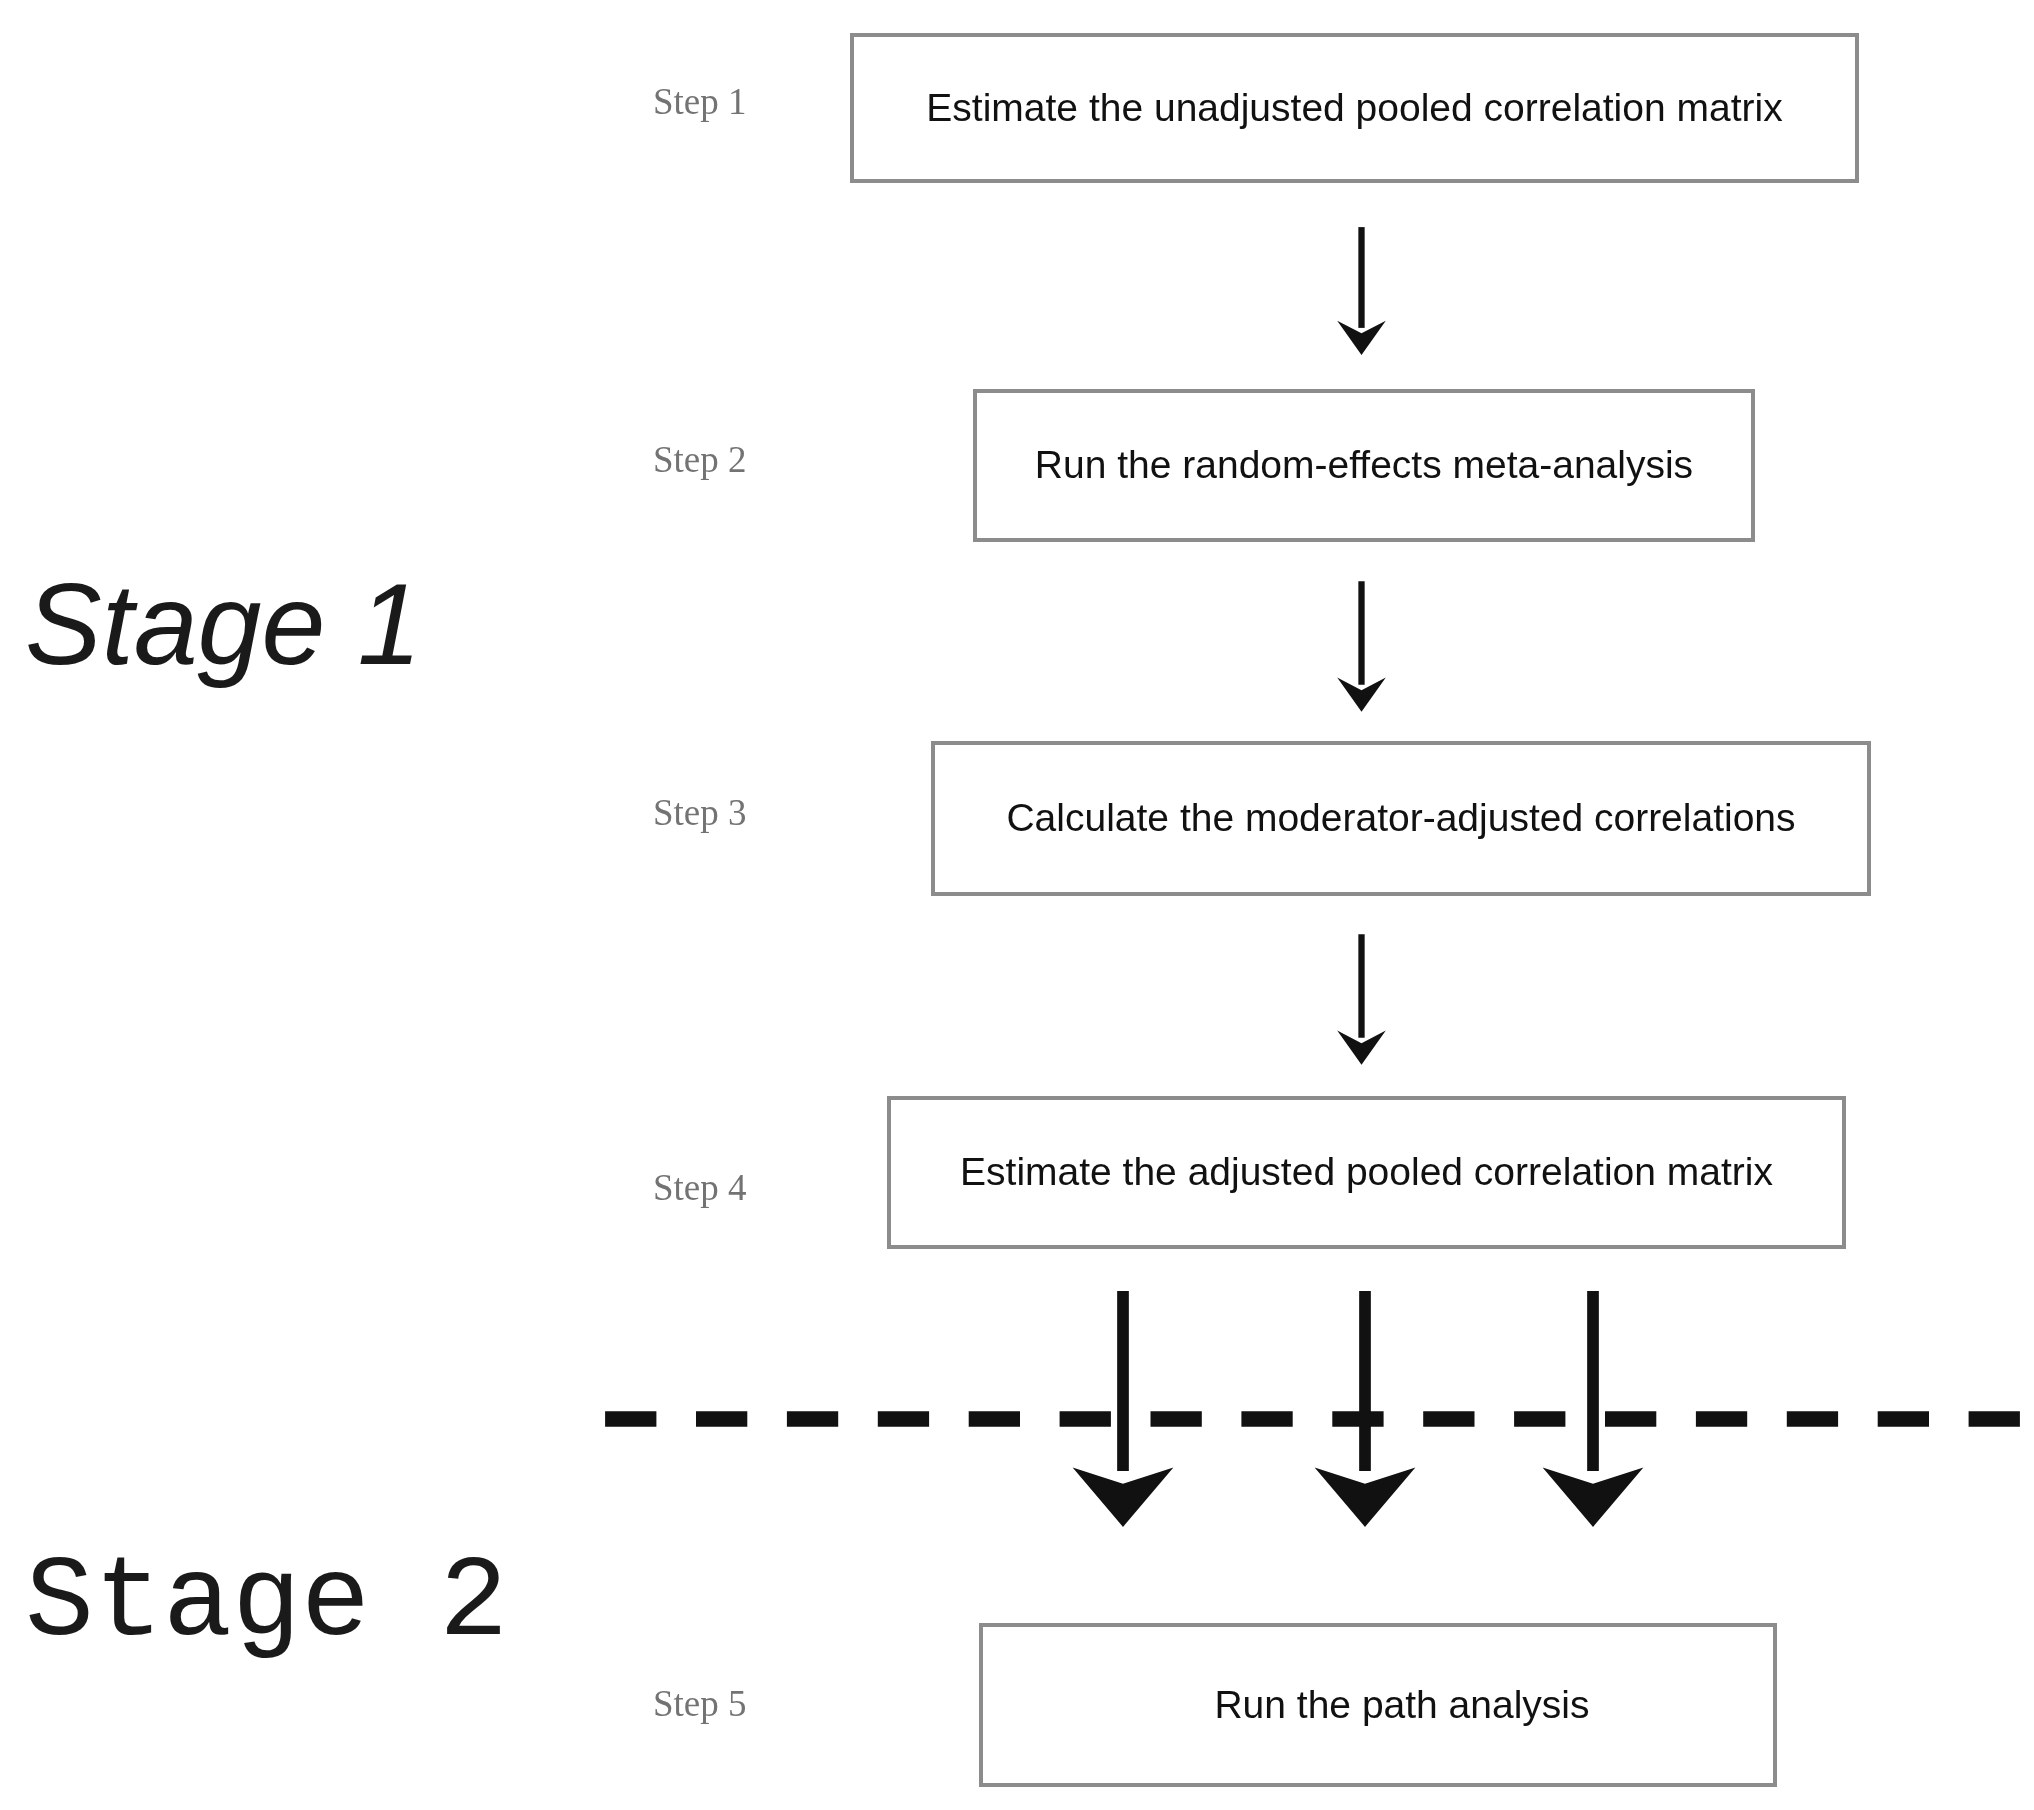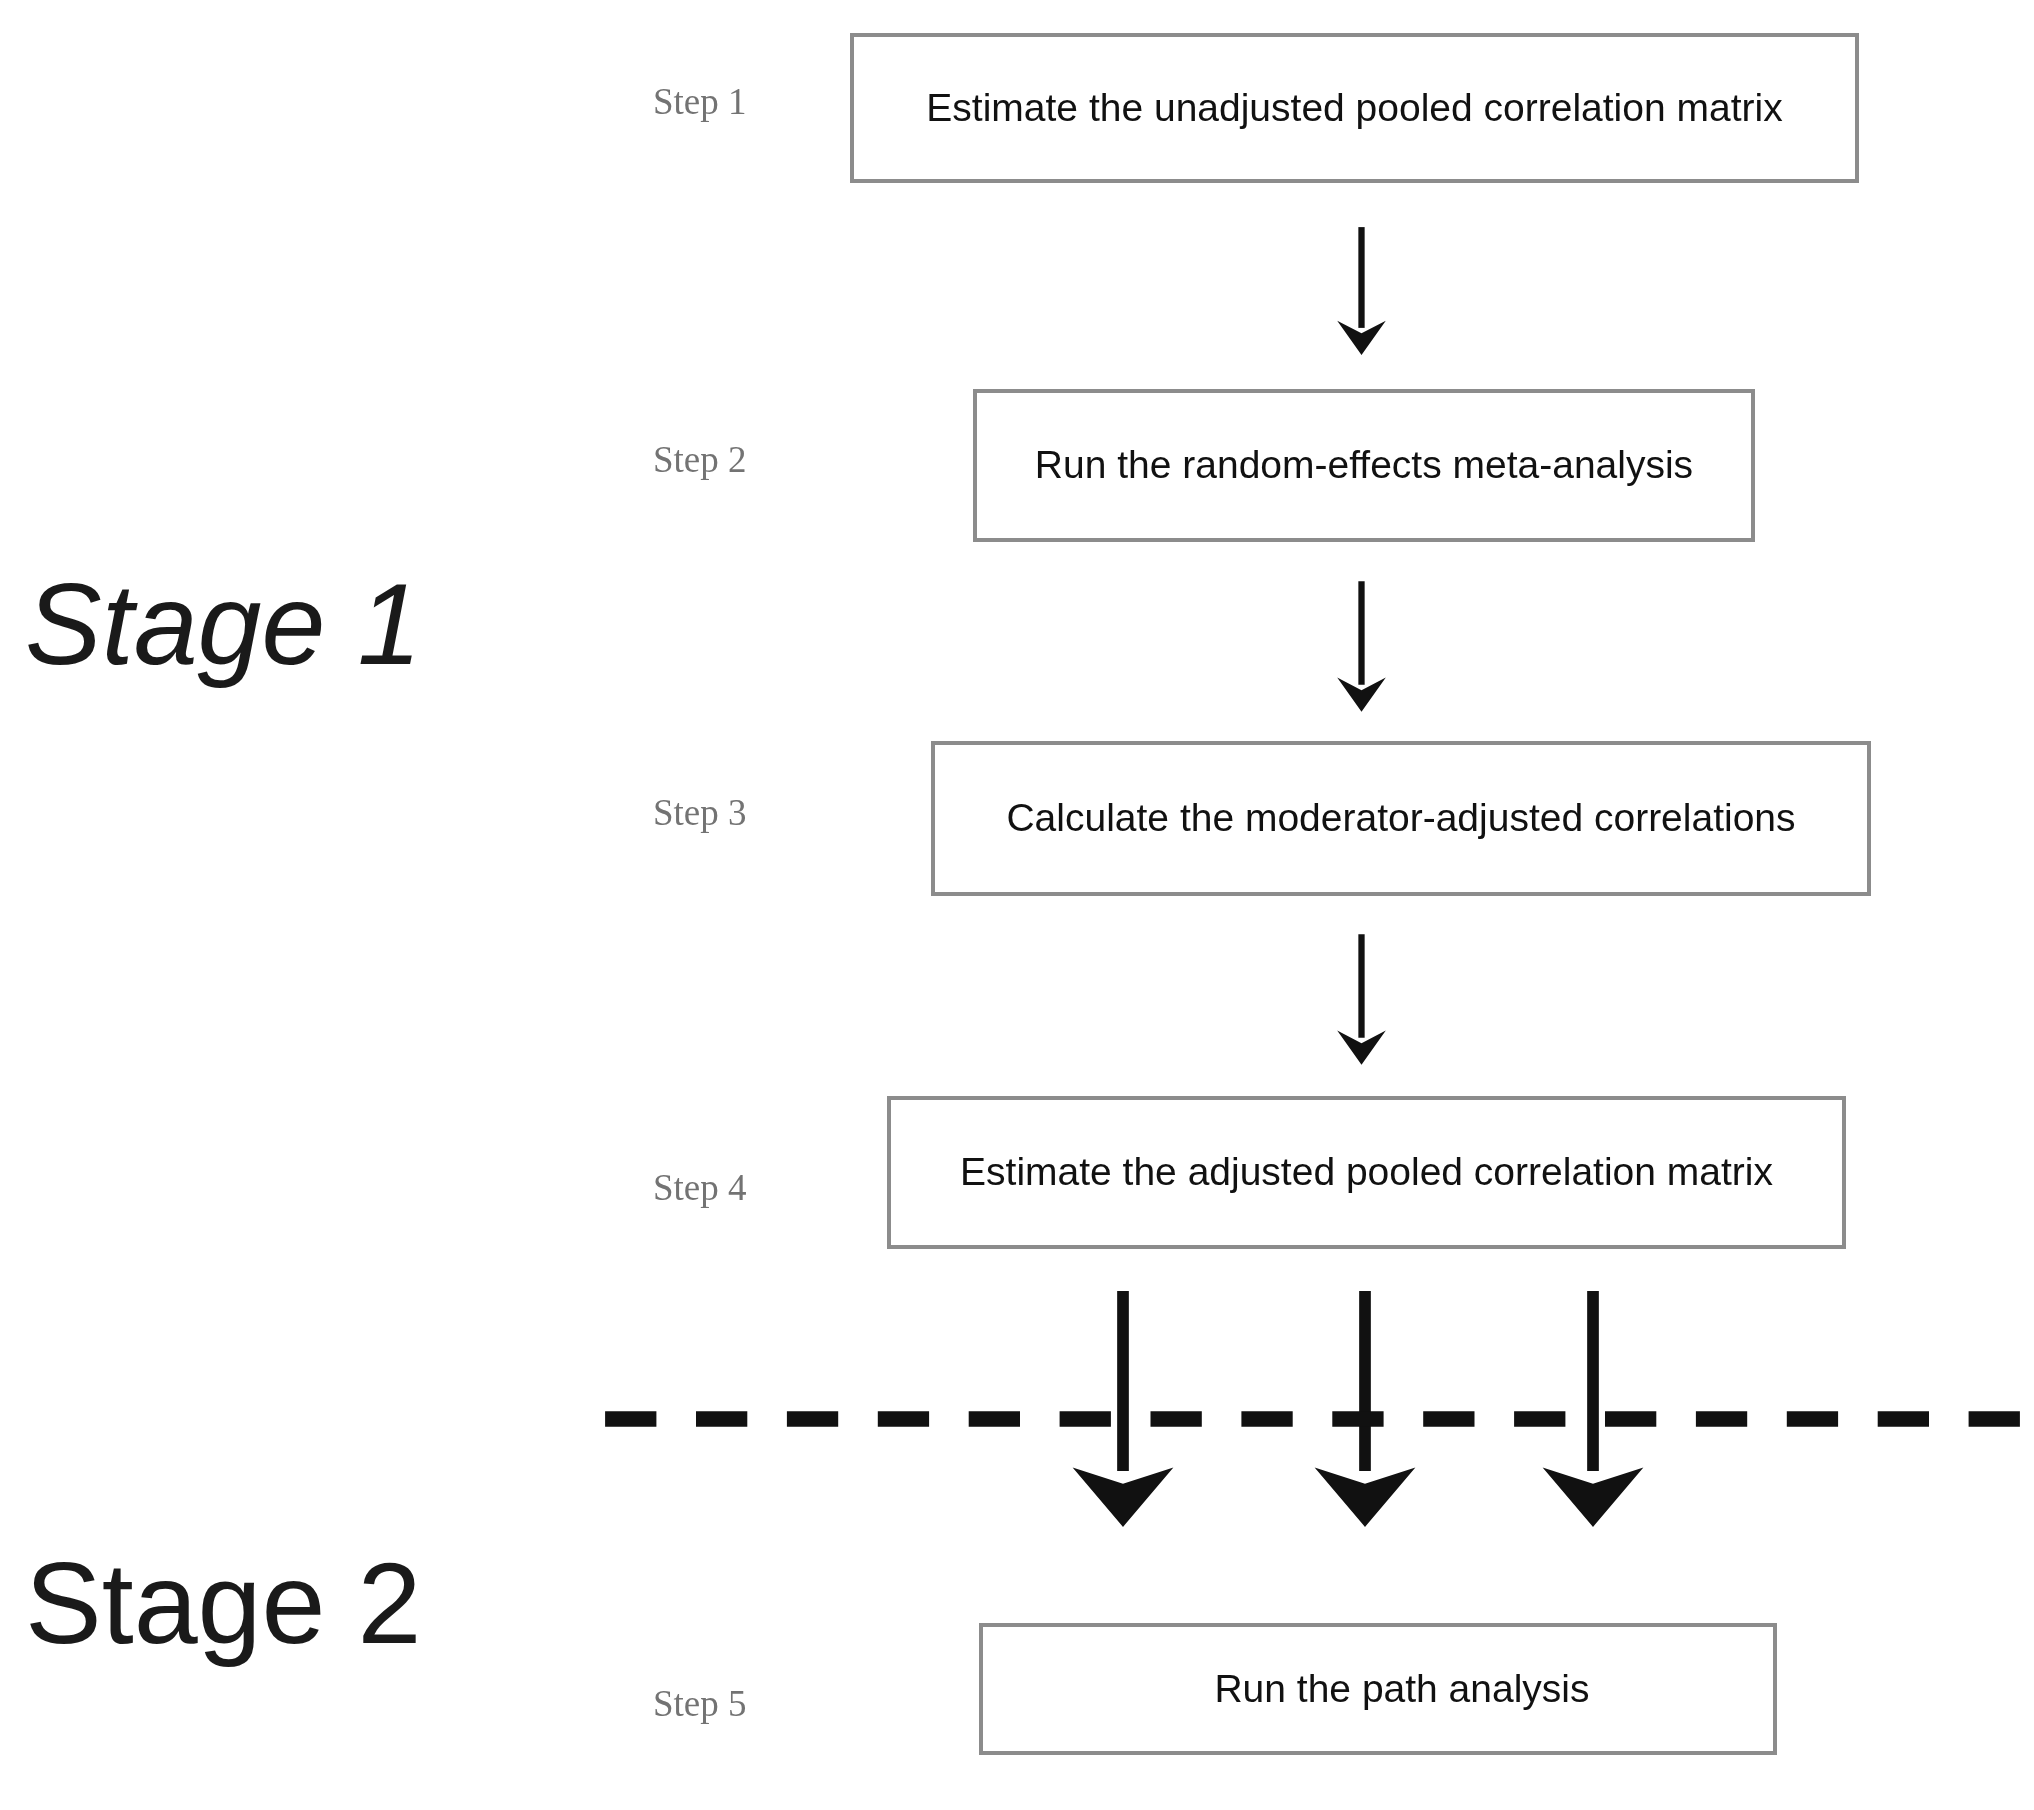--- a/index.html
+++ b/index.html
@@ -22,21 +22,21 @@
     position: absolute;
     color: #1a1a1a;
     font-family: "Liberation Sans", "DejaVu Sans", sans-serif;
     font-weight: 300;
     font-size: 115px;
     line-height: 1;
     letter-spacing: 0px;
     white-space: nowrap;
   }
   #stage-1-label { left: 25px; top: 567px; font-style: italic; }
-  #stage-2-label { left: 25px; top: 1546px; }
+  #stage-2-label { left: 25px; top: 1546px; font-family: Liberation Mono, monospace; }
 
   
   .step-label {
     position: absolute;
     color: #737373;
     font-size: 37px;
     font-weight: 400;
     line-height: 1;
     white-space: nowrap;
     font-family: Liberation Serif, serif;
@@ -157,18 +157,18 @@
   </div>
 
   <div id="stage-divider">
     <svg width="1433" height="18" viewBox="0 0 1592 20">
       <line x1="0" y1="10" x2="1592" y2="10" stroke="#111111" stroke-width="17" stroke-dasharray="57 44"></line>
     </svg>
   </div>
 
   <div class="step-label" style="left:653px; top:1685px;">Step 5</div>
 
-  <div class="step-box" style="left:979px; top:1623px; width:798px; height:132px;padding-left:48px;">
+  <div class="step-box" style="left:979px; top:1623px; width:798px; height:164px;padding-left:48px;">
     <span class="box-text">Run the path analysis</span>
   </div>
 
 </div>
 
 
 </body></html>

